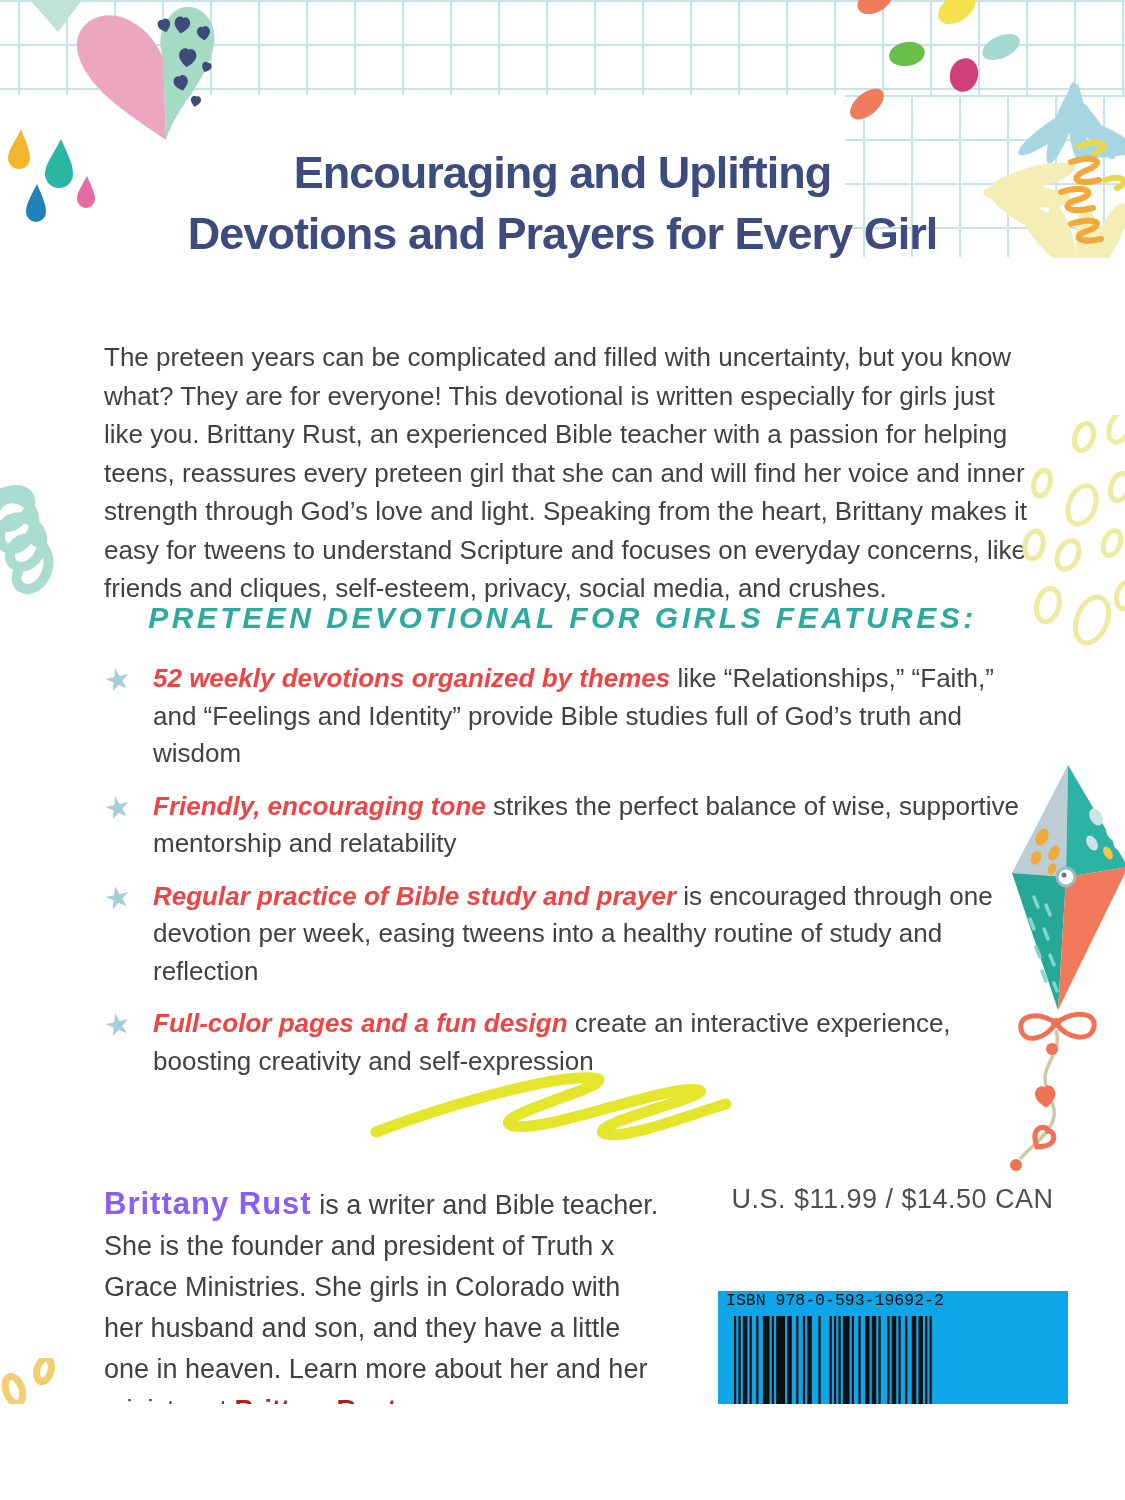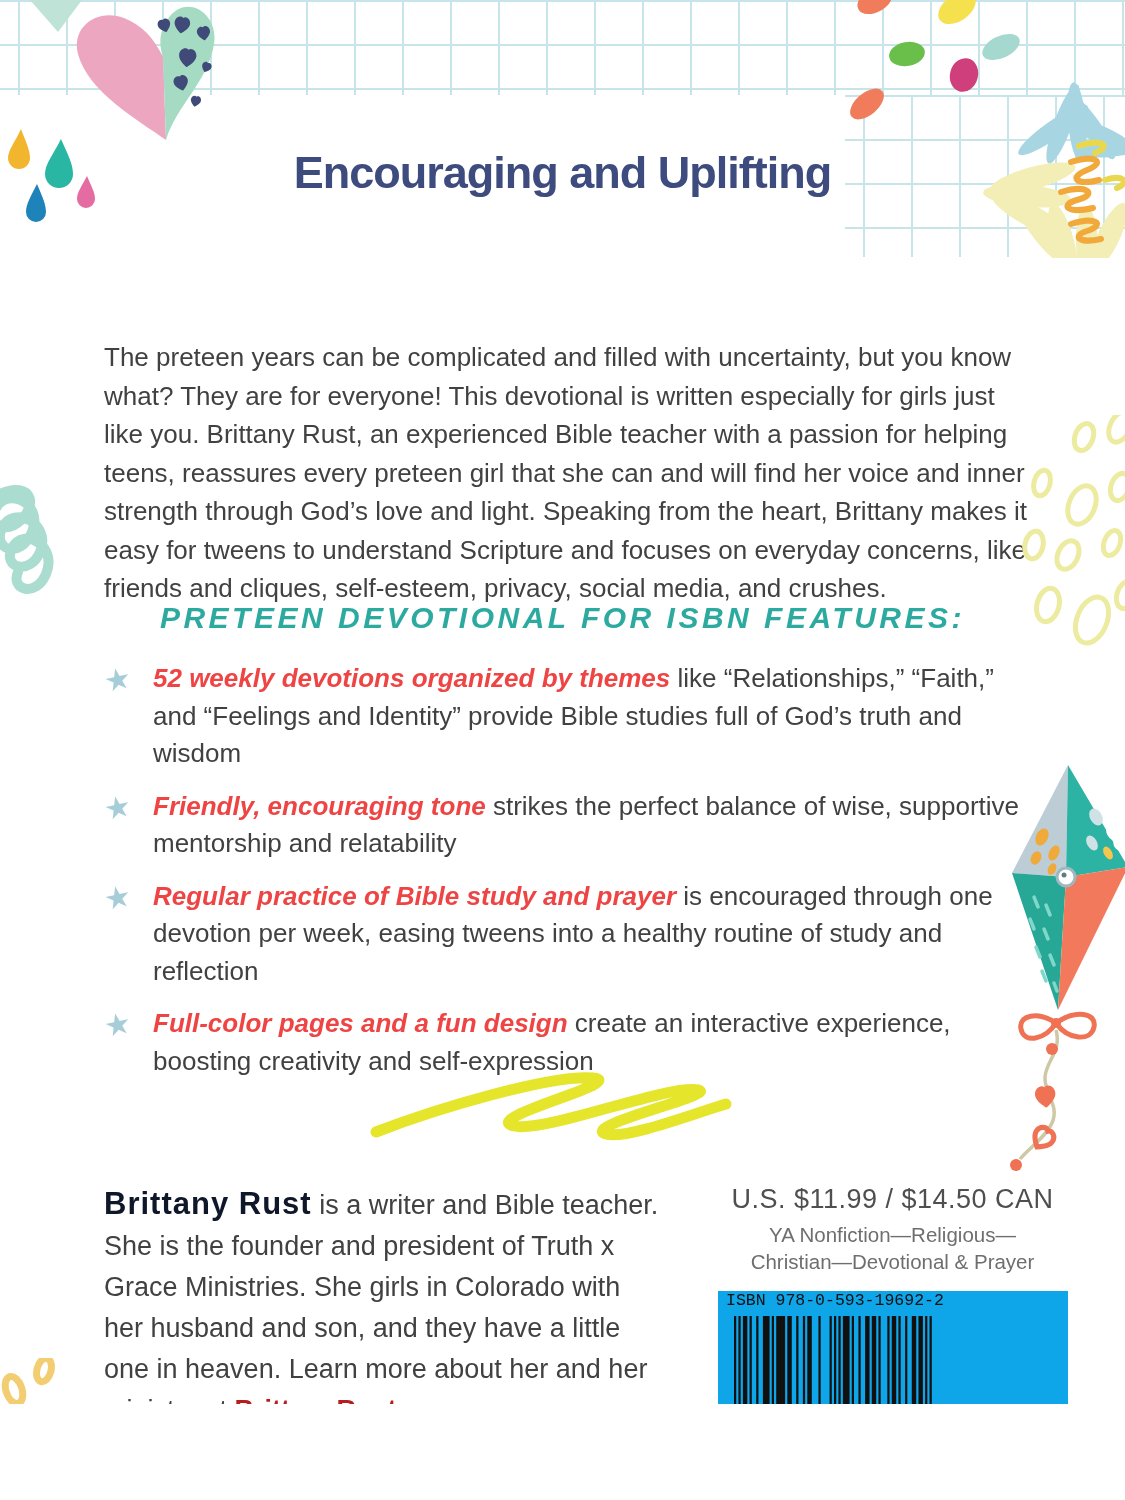--- a/index.html
+++ b/index.html
@@ -50,21 +50,21 @@
     position:absolute;left:0;top:1px;font-size:30px;color:#a7cdd8;
     transform:rotate(-12deg);font-style:normal;
   }
   .features-list .lead{font-weight:bold;font-style:italic;color:#ef4444;}
   
   .bio{
     position:absolute;left:104px;top:1156px;width:556px;
     font-size:27px;line-height:41px;color:#414141;
   }
   .author-name{
-    color:#0f172a;font-weight:bold;font-size:31px;letter-spacing:1px;
+    color:#8b5cf6;font-weight:bold;font-size:31px;letter-spacing:1px;
   }
   .bio b{color:#b91c1c;}
   
   .pricing{
     position:absolute;left:720px;top:1184px;width:345px;text-align:center;
   }
   .price{font-size:27px;color:#4f4f4f;letter-spacing:0.5px;}
   .category{font-size:20.5px;line-height:27px;color:#6e6e6e;margin-top:6px;}
   
   .barcode{position:absolute;left:718px;top:1291px;width:350px;height:155px;background:#0ea5e9;}
@@ -150,20 +150,21 @@
       <path d="M96,166 C120,158 132,166 112,173 C96,178 104,186 126,181"></path>
     </g>
     <g fill="none" stroke="#e9d84e" stroke-width="6" stroke-linecap="round">
       <path d="M104,88 C126,80 138,88 120,95"></path>
       <path d="M130,122 C148,116 156,124 142,130"></path>
     </g>
   </svg>
 
   <div class="title">
     <div>Encouraging and Uplifting</div>
+    <div>Devotions and Prayers for Every Girl</div>
   </div>
 
   <p class="description">The preteen years can be complicated and filled with uncertainty, but you know what? They are for everyone! This devotional is written especially for girls just like you. Brittany Rust, an experienced Bible teacher with a passion for helping teens, reassures every preteen girl that she can and will find her voice and inner strength through God’s love and light. Speaking from the heart, Brittany makes it easy for tweens to understand Scripture and focuses on everyday concerns, like friends and cliques, self-esteem, privacy, social media, and crushes.</p>
 
   <svg class="deco" style="left:-14px;top:472px" width="100" height="165" viewBox="0 0 100 165">
     <path d="M-6,38 C22,6 56,16 40,42 C26,64 0,56 10,36 C22,14 58,32 46,60 C34,88 6,78 16,56 C28,32 66,52 54,80 C44,104 16,96 26,76 C38,54 72,74 60,102 C50,126 24,118 32,100" fill="none" stroke="#abdcd0" stroke-width="10" stroke-linecap="round"></path>
   </svg>
 
   <svg class="deco" style="left:1022px;top:415px" width="103" height="235" viewBox="0 0 103 235">
     <g fill="none" stroke="#ecebA0" stroke-width="5">
@@ -174,21 +175,21 @@
       <ellipse cx="98" cy="72" rx="9" ry="14" transform="rotate(18 98 72)"></ellipse>
       <ellipse cx="12" cy="130" rx="9" ry="14" transform="rotate(12 12 130)"></ellipse>
       <ellipse cx="46" cy="140" rx="10" ry="15" transform="rotate(25 46 140)"></ellipse>
       <ellipse cx="90" cy="128" rx="8" ry="13" transform="rotate(20 90 128)"></ellipse>
       <ellipse cx="26" cy="190" rx="11" ry="17" transform="rotate(15 26 190)"></ellipse>
       <ellipse cx="70" cy="205" rx="15" ry="24" transform="rotate(22 70 205)"></ellipse>
       <ellipse cx="104" cy="180" rx="9" ry="14" transform="rotate(18 104 180)"></ellipse>
     </g>
   </svg>
 
-  <div class="features-heading">PRETEEN DEVOTIONAL FOR ISBN FEATURES:</div>
+  <div class="features-heading">PRETEEN DEVOTIONAL FOR GIRLS FEATURES:</div>
 
   <ul class="features-list">
     <li>
       <span class="star">★</span>
       <span class="lead">52 weekly devotions organized by themes</span><span class="rest"> like “Relationships,” “Faith,” and “Feelings and Identity” provide Bible studies full of God’s truth and wisdom</span>
     </li>
     <li>
       <span class="star">★</span>
       <span class="lead">Friendly, encouraging tone</span><span class="rest"> strikes the perfect balance of wise, supportive mentorship and relatability</span>
     </li>
@@ -245,24 +246,20 @@
   </svg>
 
   <svg class="deco" style="left:368px;top:1056px" width="365" height="95" viewBox="0 0 365 95">
     <path d="M8,76 C70,52 185,18 225,22 C262,26 110,62 146,70 C178,77 300,28 330,34 C352,38 210,70 238,78 C258,84 330,56 358,48" fill="none" stroke="#e5e62c" stroke-width="11" stroke-linecap="round"></path>
   </svg>
 
   <p class="bio"><span class="author-name">Brittany Rust</span><span> is a writer and Bible teacher. She is the founder and president of Truth x Grace Ministries. She girls in Colorado with her husband and son, and they have a little one in heaven. Learn more about her and her ministry at </span><b>BrittanyRust.com</b><span>.</span></p>
 
   <div class="pricing">
     <div class="price">U.S. $11.99 / $14.50 CAN</div>
-    <div class="category">
-      <div>YA Nonfiction—Religious—</div>
-      <div>Christian—Devotional &amp; Prayer</div>
-    </div>
   </div>
 
   <div class="barcode">
     <div class="isbn-label">ISBN 978-0-593-19692-2</div>
     <div class="main-bars" id="main-bars">
         <svg viewBox="0 0 90 100" preserveAspectRatio="none" width="100%" height="100%">
           <rect x="0" y="0" width="1" height="100" fill="#101010"></rect>
           <rect x="2" y="0" width="1" height="100" fill="#101010"></rect>
           <rect x="4" y="0" width="2" height="100" fill="#101010"></rect>
           <rect x="7" y="0" width="1" height="100" fill="#101010"></rect>

